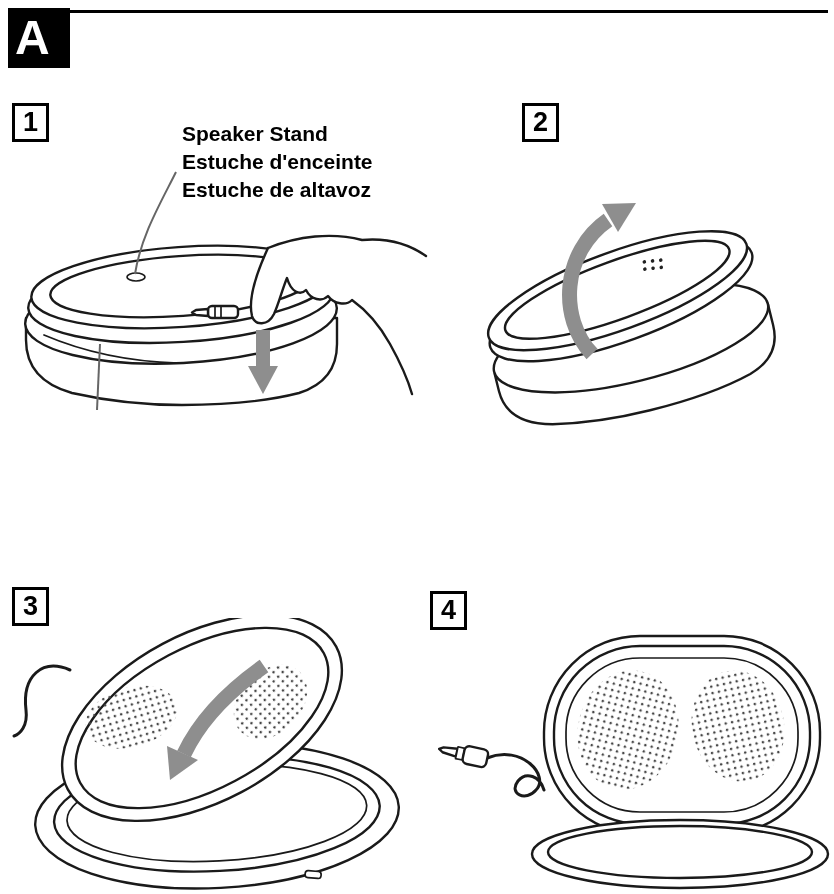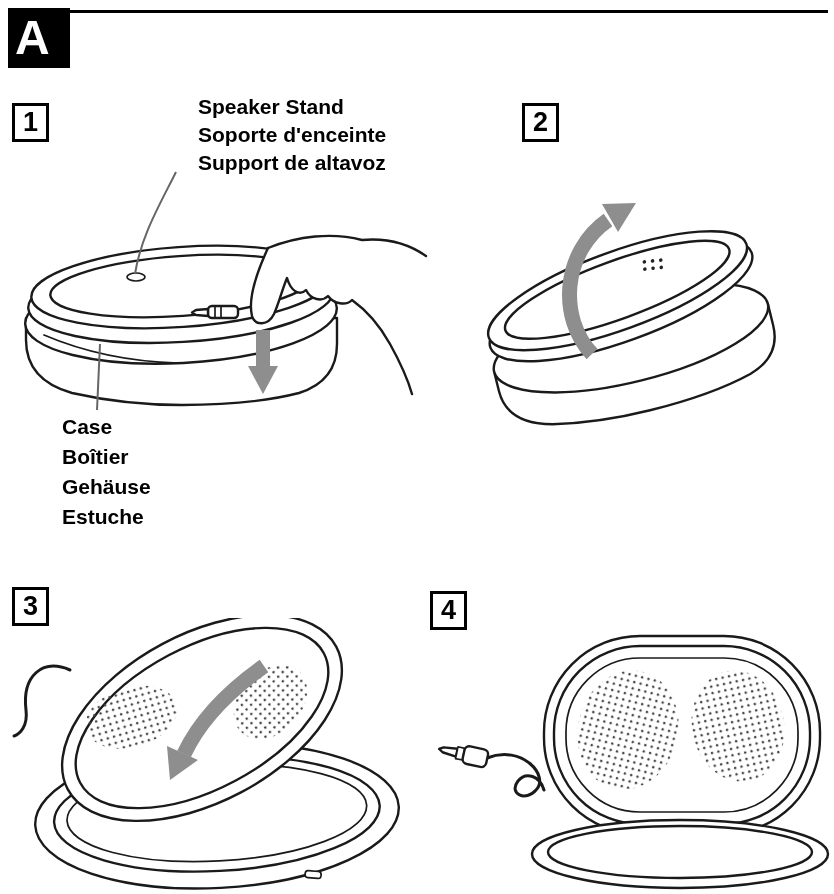--- a/index.html
+++ b/index.html
@@ -16,21 +16,21 @@
   .step-num {
     position:absolute; width:31px; height:33px; border:3px solid #000; background:#fff;
     display:flex; align-items:center; justify-content:center;
     font-weight:bold; font-size:27px;
   }
   #step1-num { left:12px;  top:103px; }
   #step2-num { left:522px; top:103px; }
   #step3-num { left:12px;  top:587px; }
   #step4-num { left:430px; top:591px; }
   .label-block { position:absolute; font-weight:bold; font-size:21px; color:#000; }
-  #speaker-stand-labels { left:182px; top:93px; line-height:28px;margin-left:16px; }
+  #speaker-stand-labels { left:182px; top:120px; line-height:28px; }
   #case-labels        { left:62px;  top:412px; line-height:30px; }
   .illus { position:absolute; }
   #illus1 { left:10px;  top:148px; }
   #illus2 { left:460px; top:168px; }
   #illus3 { left:12px;  top:618px; }
   #illus4 { left:432px; top:628px; }
   .ln   { stroke:var(--line-color,#1a1a1a); stroke-width:2.4; fill:#fff;
           stroke-linecap:round; stroke-linejoin:round; }
   .f0   { fill:none; }
   .thin { stroke-width:1.7; }
@@ -56,30 +56,24 @@
   </div>
   <div class="step-num" id="step3-num">
     <span>3</span>
   </div>
   <div class="step-num" id="step4-num">
     <span>4</span>
   </div>
 
   <div class="label-block" id="speaker-stand-labels">
     <div>Speaker Stand</div>
-    <div>Soporte d'enceinte</div>
-    <div>Support de altavoz</div>
+    <div>Estuche d'enceinte</div>
+    <div>Estuche de altavoz</div>
   </div>
 
-  <div class="label-block" id="case-labels">
-    <div>Case</div>
-    <div>Boîtier</div>
-    <div>Gehäuse</div>
-    <div>Estuche</div>
-  </div>
 
   <svg class="illus" id="illus1" width="420" height="322" viewBox="0 0 420 322">
     <g>
       <path class="ln" d="M16 170 L16 192 Q16 232 62 245 Q115 257 172 257 Q242 257 289 245 Q327 233 327 196 L327 170 Z"></path>
       <ellipse class="ln" cx="171" cy="168" rx="156" ry="47" transform="rotate(-3 171 168)"></ellipse>
       <ellipse class="ln" cx="171" cy="151" rx="153" ry="43" transform="rotate(-3.5 171 151)"></ellipse>
       <ellipse class="ln" cx="171" cy="139" rx="150" ry="40" transform="rotate(-4 171 139)"></ellipse>
       <ellipse class="ln f0" cx="171" cy="138" rx="131" ry="30" transform="rotate(-4 171 138)"></ellipse>
       <ellipse class="ln f0 thin" cx="126" cy="129" rx="9" ry="4"></ellipse>
       <path class="ln f0 thin" d="M34 187 Q95 213 168 215"></path>

